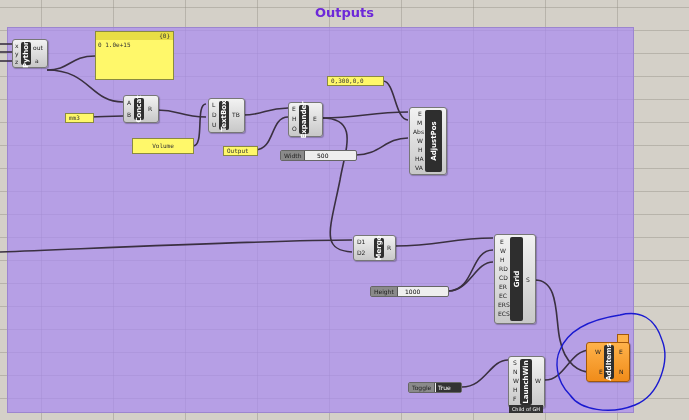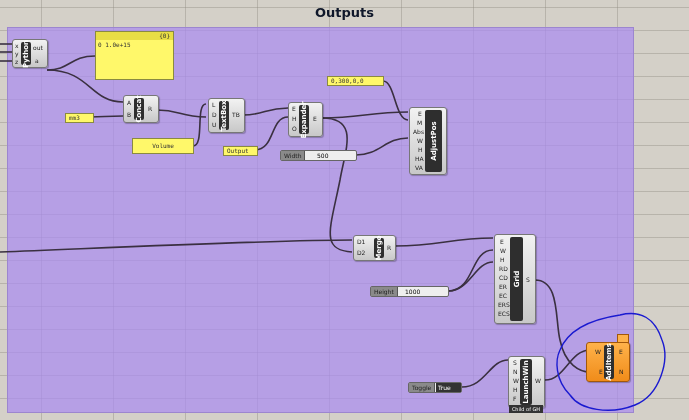--- a/index.html
+++ b/index.html
@@ -2,21 +2,21 @@
 <html><head>
 <meta charset="utf-8">
 <style>
   html,body{margin:0;padding:0;}
   body{width:689px;height:420px;overflow:hidden;position:relative;background:#d4d0c8;font-family:"DejaVu Sans",sans-serif;}
   .canvas{position:absolute;left:0;top:0;width:689px;height:420px;
     background-color:#d4d0c8;
     background-image:linear-gradient(to right, rgba(150,145,135,.45) 1px, transparent 1px),
                      linear-gradient(to bottom, rgba(150,145,135,.45) 1px, transparent 1px);
     background-size:72px 23px;background-position:41px 7px;}
-  .group-title{position:absolute;left:0;width:689px;top:5px;text-align:center;font-size:13px;font-weight:bold;color:#0f172a;}
+  .group-title{position:absolute;left:0;width:689px;top:5px;text-align:center;font-size:13px;font-weight:bold;color:#6d28d9;}
   .group{position:absolute;left:7px;top:27px;width:625px;height:384px;background:rgba(170,140,240,.72);border:1px solid #9c86cf;}
   svg.wires{position:absolute;left:0;top:0;}
   .node{position:absolute;background:linear-gradient(#f2f2f2,#c8c8c8);border:1px solid #777;border-radius:3px;box-shadow:1px 1px 1px rgba(0,0,0,.25);font-size:6px;color:#222;}
   .node .bar{position:absolute;top:2px;bottom:2px;background:#2e2e2e;border-radius:2px;color:#fff;font-weight:bold;font-size:7px;}
   .node .bar span{position:absolute;left:50%;top:50%;transform:translate(-50%,-50%) rotate(-90deg);white-space:nowrap;}
   .pin{position:absolute;font-size:6px;color:#222;}
   .panel{position:absolute;background:#fff86a;border:1px solid #8a8a40;font-family:"DejaVu Sans Mono",monospace;font-size:6px;color:#333;}
   .slider{position:absolute;height:9px;border:1px solid #666;border-radius:2px;background:#eee;font-size:6px;}
   .slider .lbl{position:absolute;left:0;top:0;bottom:0;background:#8a8a8a;color:#222;padding:1px 3px;border-right:1px solid #555;}
   .orange{background:linear-gradient(#ffb24a,#f08c1a)!important;border-color:#a2580b!important;}

